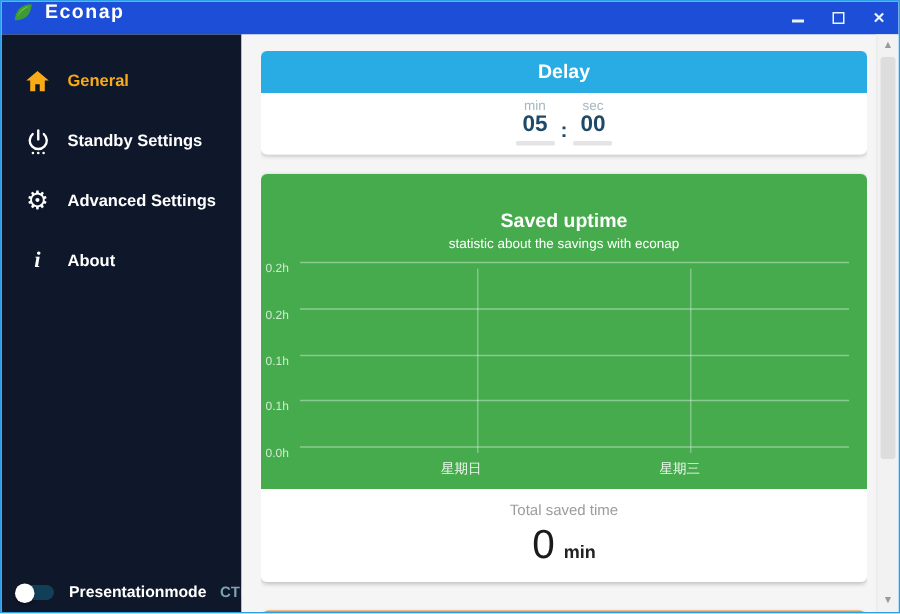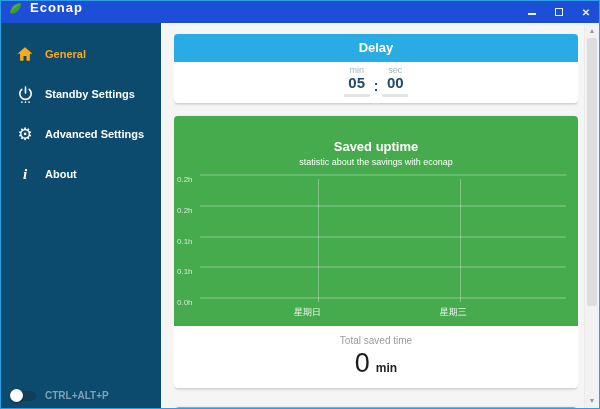--- a/index.html
+++ b/index.html
@@ -28,21 +28,21 @@
              color:#e9f4f8; font-size:10px; cursor:default; }
   .min-glyph { width:8px; height:2px; background:#e9f4f8; display:inline-block; margin-top:4px; }
   .max-glyph { width:8px; height:8px; border:1.5px solid #e9f4f8; display:inline-block; }
   .close-glyph { font-size:10px; font-weight:bold; }
 
   
   .body-row { flex:1; display:flex; min-height:0; }
 
   
   .sidebar {
-    width:160px; flex:0 0 160px; background:#0c4a6e; position:relative;
+    width:160px; flex:0 0 160px; background:#0f172a; position:relative;
     padding-top:11px;
     text-align:right;
   }
   .side-item {
     height:40px; display:flex; align-items:center; padding-left:13px; cursor:pointer;
   }
   .side-icon { width:22px; height:22px; display:flex; align-items:center; justify-content:center; flex:0 0 22px; }
   .side-label { margin-left:9px; font-size:11px; font-weight:bold; color:#ffffff; }
   .side-item.active .side-label { color:#f8ab17; }
   .glyph-icon { font-family:"DejaVu Sans", sans-serif; color:#ffffff; font-size:17px; line-height:1; }
@@ -171,20 +171,21 @@
         <span class="side-icon">
             <span class="info-glyph">i</span>
           </span>
         <span class="side-label">About</span>
       </div>
 
       <div class="side-footer">
         <span class="toggle">
             <span class="toggle-knob"></span>
           </span>
+        <span class="footer-label">Presentationmode</span>
         <span class="footer-shortcut">CTRL+ALT+P</span>
       </div>
     </div>
 
     <div class="main">
       <div class="content">
 
         <div class="card">
           <div class="card-header delay-header">
             <div class="card-title">Delay</div>

